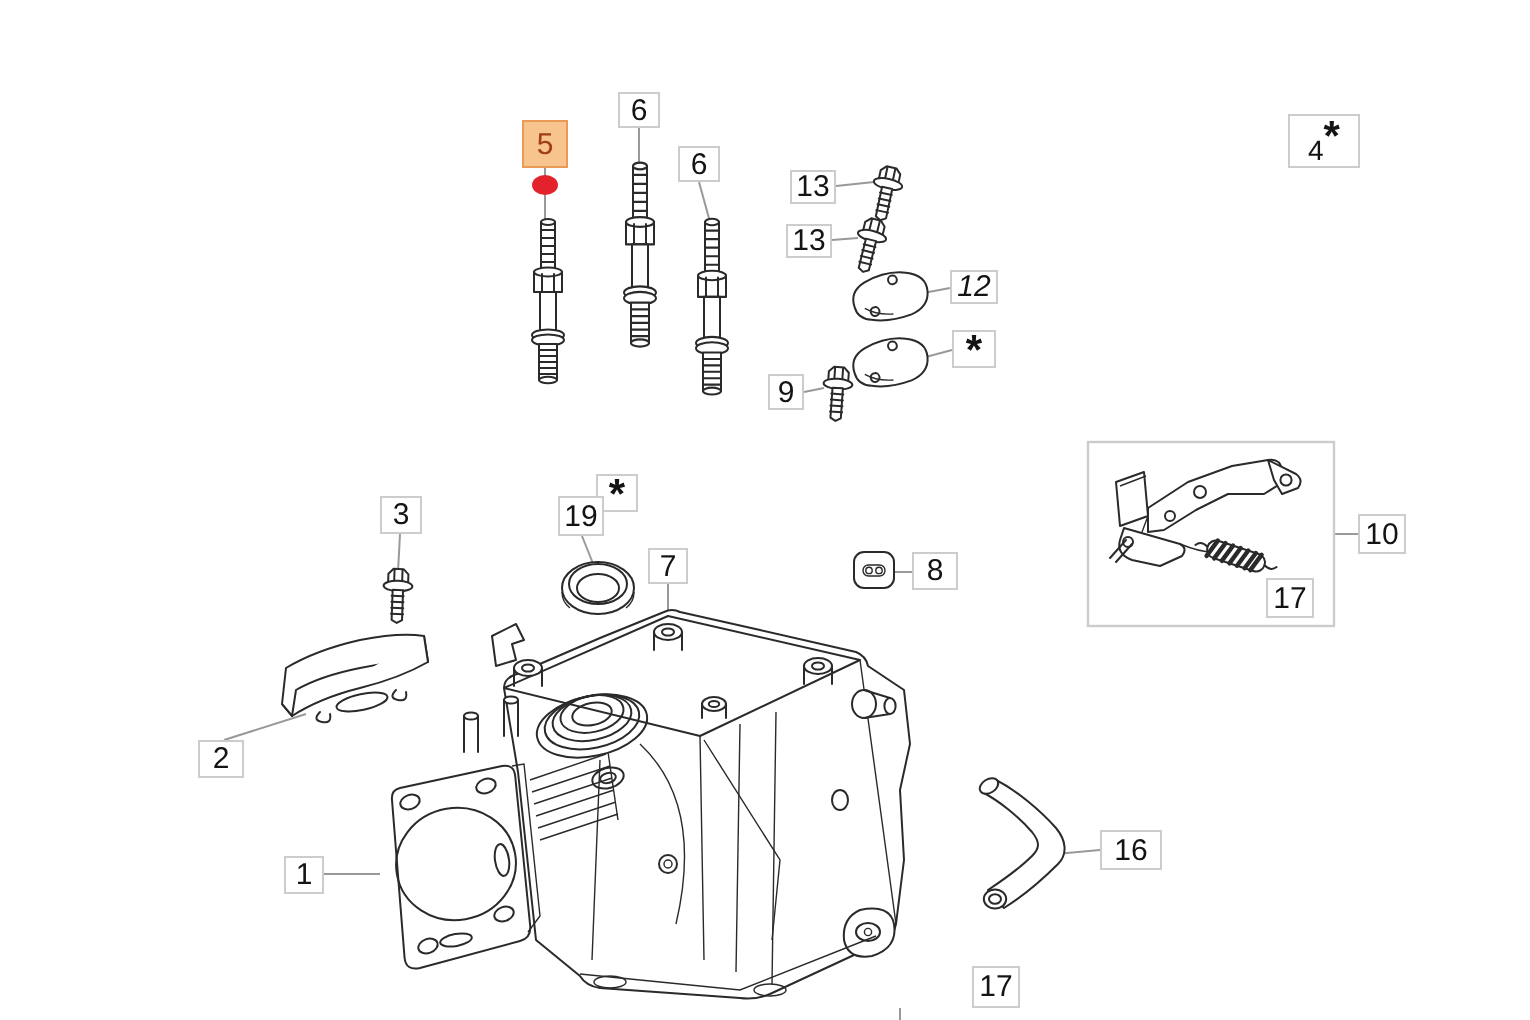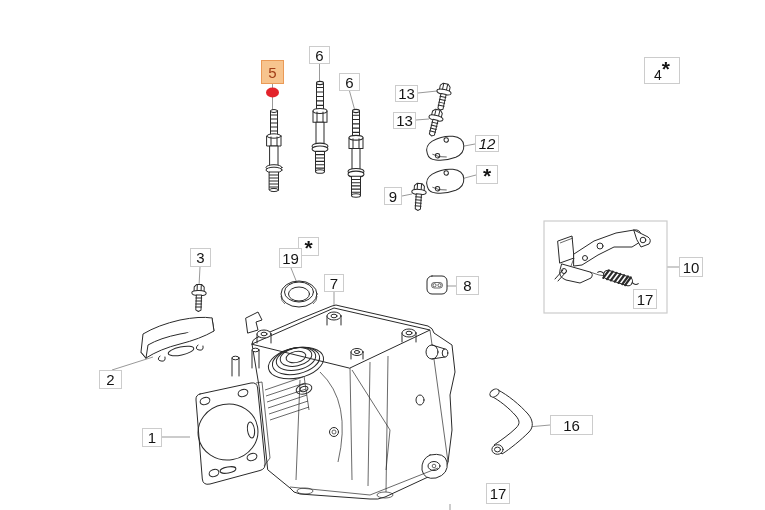--- a/index.html
+++ b/index.html
@@ -304,20 +304,20 @@
     </div>
   <div class="callout" style="left:456px;top:276px;width:23px;height:19px;">
       <span>8</span>
     </div>
   <div class="callout" style="left:99px;top:370px;width:23px;height:19px;">
       <span>2</span>
     </div>
   <div class="callout" style="left:142px;top:428px;width:20px;height:19px;">
       <span>1</span>
     </div>
-  <div class="callout" style="left:550px;top:415px;width:43px;height:20px;">
+  <div class="callout" style="left:550px;top:415px;width:31px;height:20px;">
       <span>16</span>
     </div>
   <div class="callout" style="left:438px;top:483px;width:24px;height:21px;margin-left:48px;">
       <span>17</span>
     </div>
 
 </div>
 
 </body></html>

